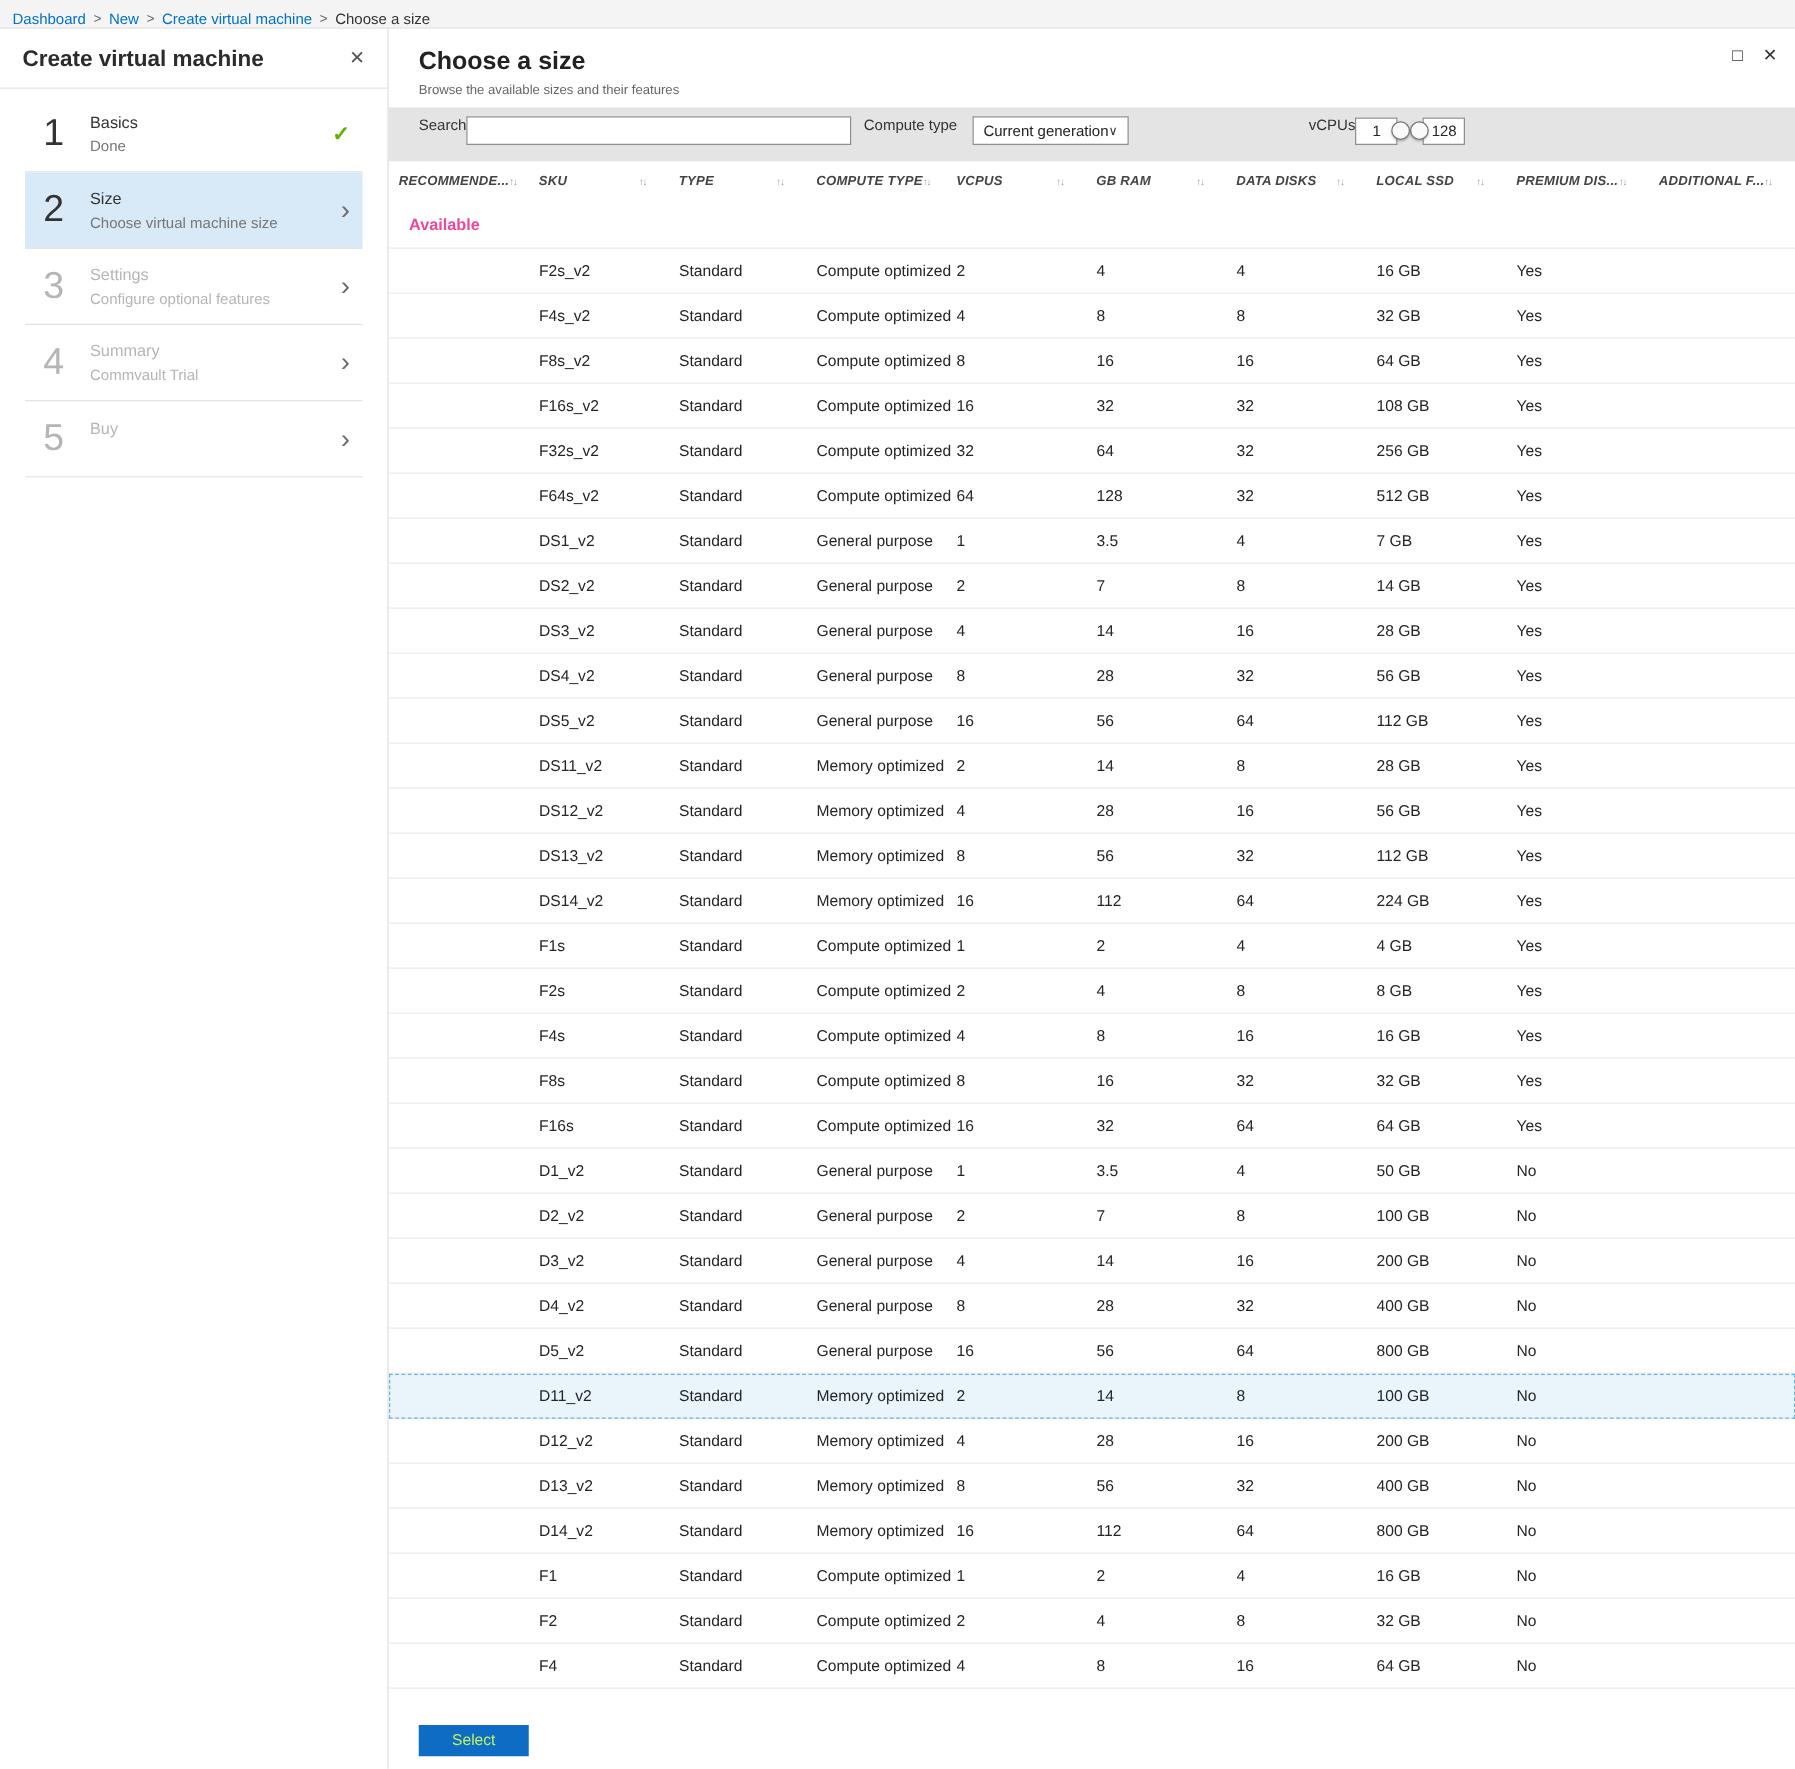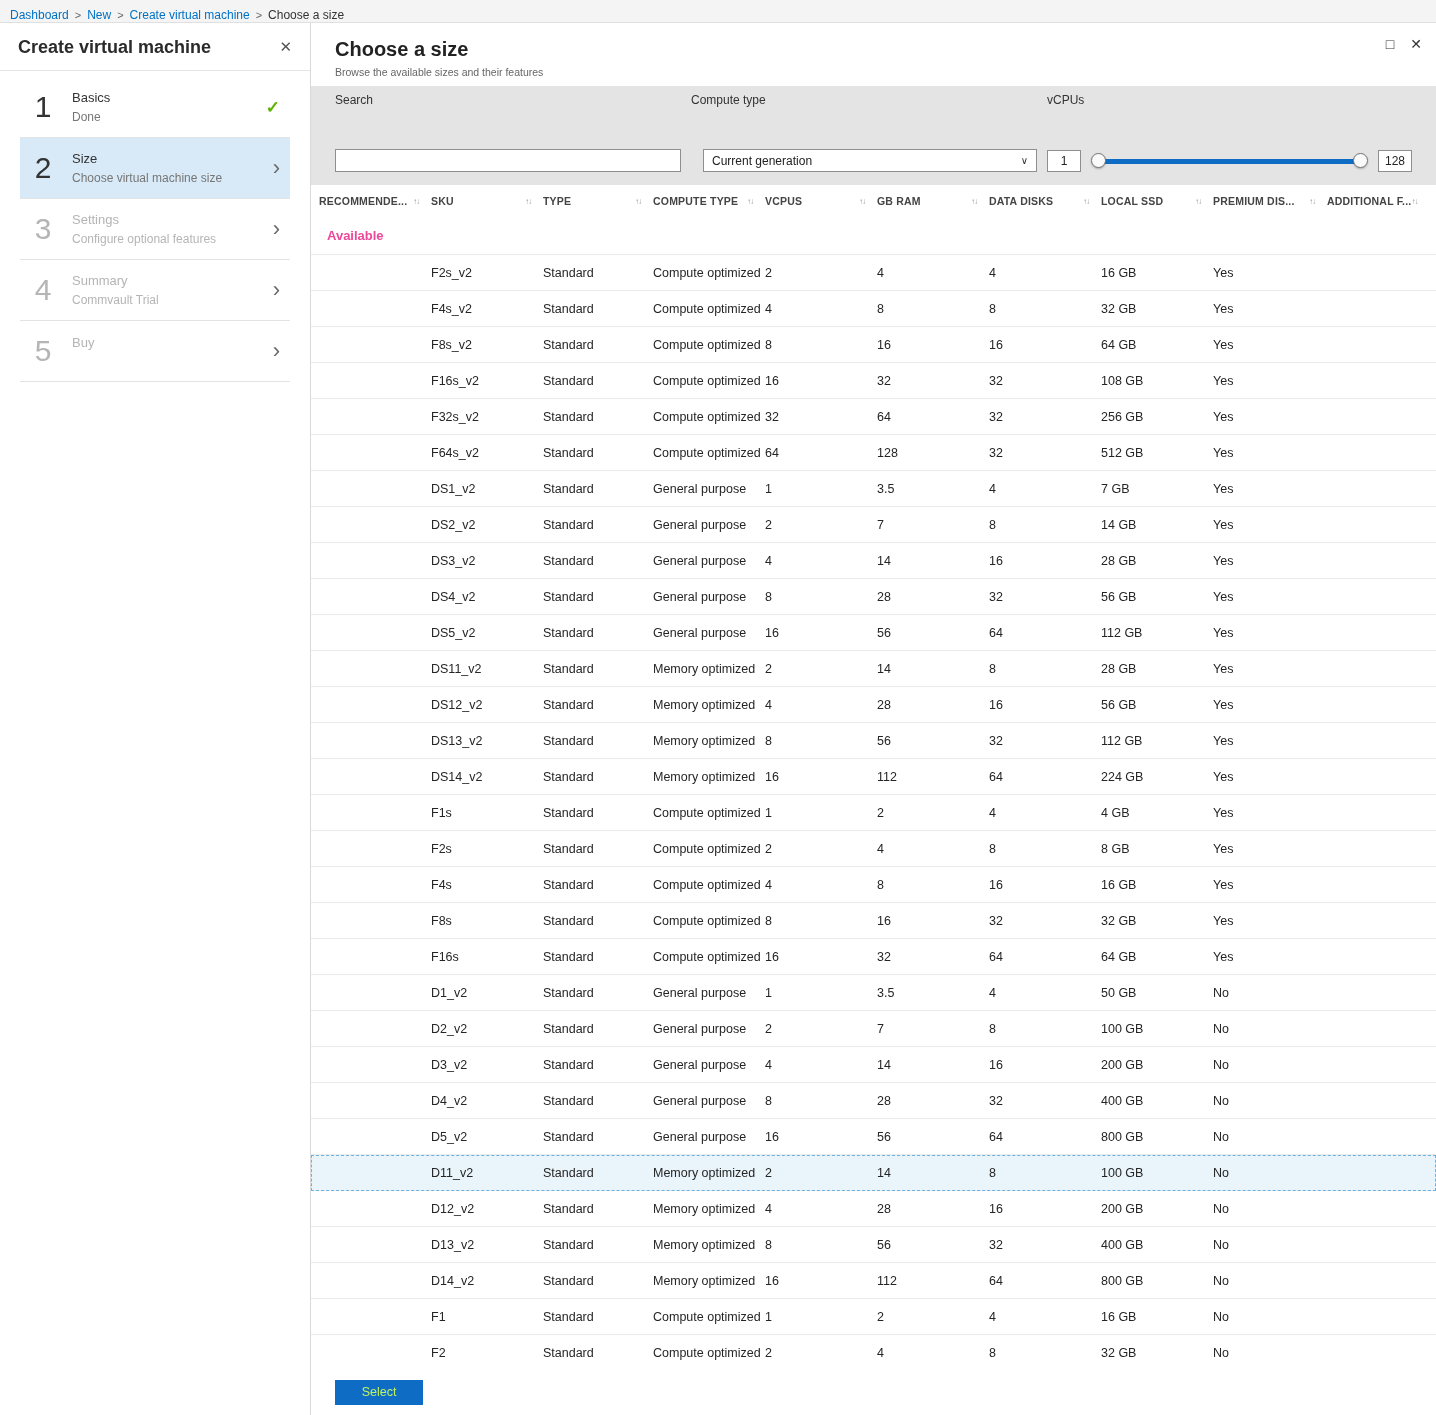--- a/index.html
+++ b/index.html
@@ -46,41 +46,41 @@
   .step.disabled .num,.step.disabled .step-title,.step.disabled .step-sub{color:#b5b5b5;}
   
   .blade{flex:1;min-width:0;display:flex;flex-direction:column;background:#fff;}
   .blade-header{position:relative;padding:15px 24px 8px 24px;}
   .blade-title{font-size:20px;font-weight:700;color:#222;}
   .blade-sub{font-size:10.5px;color:#666;margin-top:5px;}
   .blade-icons{position:absolute;top:14px;right:14px;display:flex;gap:16px;}
   .blade-icon{font-size:14px;color:#333;cursor:pointer;line-height:1;}
   
   .filter-bar{background:var(--filter-bg);padding:7px 24px 13px 24px;display:flex;gap:10px;}
-  .fgroup{display:flex;flex-direction:column;gap:37px;}
+  .fgroup{display:flex;flex-direction:row;}
   .fgroup.search{width:346px;}
   .fgroup.compute{width:346px;}
   .fgroup.vcpus{flex:1;min-width:0;}
   .filter-label{font-size:12px;color:#333;margin-bottom:5px;}
   .text-input{height:23px;border:1px solid #8f8f8f;background:#fff;font-size:12px;padding:0 6px;width:100%;font-family:"Liberation Sans",sans-serif;outline:none;}
   .select-box{height:23px;border:1px solid #8f8f8f;background:#fff;display:flex;align-items:center;justify-content:space-between;padding:0 8px;font-size:12px;color:#222;cursor:pointer;margin-left:12px;}
   .select-caret{font-size:10px;color:#333;}
   .vcpu-controls{display:flex;align-items:center;gap:10px;height:23px;}
   .num-box{min-width:34px;height:22px;border:1px solid #8f8f8f;background:#fff;display:flex;align-items:center;justify-content:center;font-size:12px;padding:0 4px;}
   .slider{flex:1;position:relative;height:16px;cursor:pointer;}
   .slider-track{position:absolute;left:2px;right:2px;top:6px;height:5px;background:var(--accent);border-radius:2px;}
   .slider-handle{position:absolute;top:0;width:15px;height:15px;border-radius:50%;background:#fafafa;border:1px solid #767676;box-shadow:0 1px 2px rgba(0,0,0,.25);}
   .slider-handle.left{left:0;}
   .slider-handle.right{right:0;}
   
   .table-head{
     display:grid;grid-template-columns:112px 112px 110px 112px 112px 112px 112px 112px 114px 1fr;
     padding:10px 17px 9px 8px;font-size:10.5px;font-weight:700;color:#444;letter-spacing:.2px;
   }
-  .th{display:flex;align-items:center;white-space:nowrap;overflow:hidden;padding-right:8px;cursor:pointer;}
+  .th{display:flex;align-items:center;white-space:nowrap;overflow:hidden;padding-right:22px;cursor:pointer;font-style:italic;}
   .sort-icon{margin-left:auto;font-size:8px;color:#9a9a9a;letter-spacing:-1px;padding-right:4px;}
   .rows{flex:1;overflow-y:scroll;scrollbar-color:#c6c6c6 #f1f1f1;}
   .rows::-webkit-scrollbar{width:17px;}
   .rows::-webkit-scrollbar-track{background:#f1f1f1;}
   .rows::-webkit-scrollbar-thumb{background:#c6c6c6;border:1px solid #f1f1f1;}
   .rows-inner{padding-bottom:120px;}
   .group-label{font-size:13px;font-weight:700;color:#ec4899;padding:12px 0 11px 16px;border-bottom:1px solid #ececec;}
   .trow{
     display:grid;grid-template-columns:112px 112px 110px 112px 112px 112px 112px 112px 114px 1fr;
     height:36px;align-items:center;border-bottom:1px solid #ececec;padding-left:8px;

